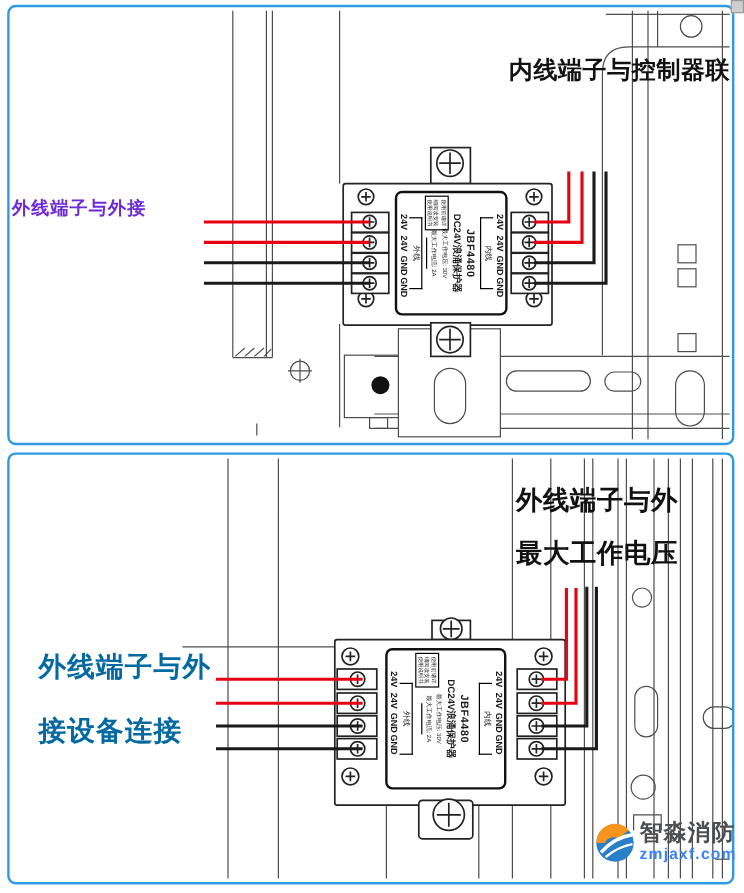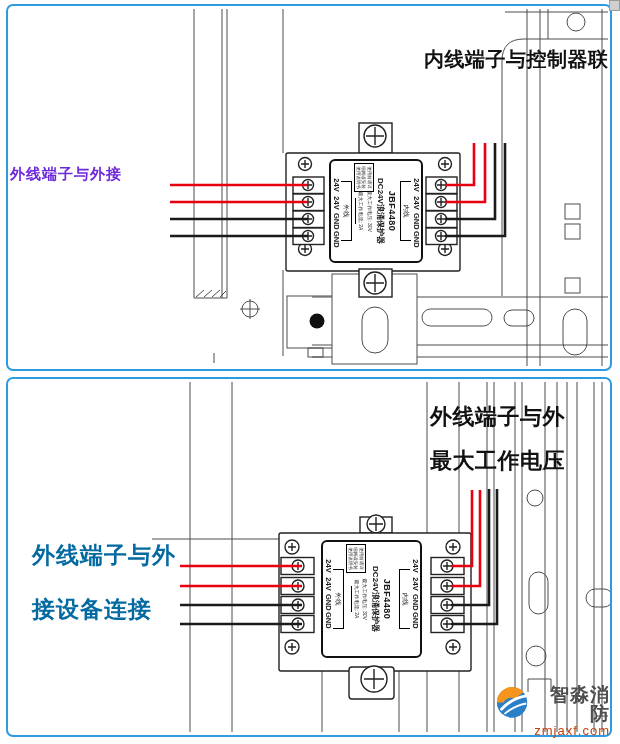--- a/index.html
+++ b/index.html
@@ -28,23 +28,23 @@
   .br-dn{border-top:1px solid #000;}
   .lbl-center{flex:1;position:relative;display:flex;flex-direction:column;align-items:center;justify-content:center;}
   .model{font-size:9px;font-weight:bold;letter-spacing:0.5px;}
   .dname{font-size:8px;font-weight:bold;margin-top:1px;}
   .spec{font-size:5px;line-height:1.25;margin-top:2px;text-align:left;}
   .spec-line{width:26px;border-top:1px solid #000;margin-top:2px;}
   .warn{position:absolute;left:2px;bottom:2px;width:25px;border:1px solid #000;
         font-size:4.5px;line-height:1.15;padding:1px;text-align:center;}
   
   .logo{position:absolute;display:flex;align-items:flex-start;gap:3px;}
-  .logo-text{line-height:1;text-align:right;}
+  .logo-text{line-height:1;}
   .logo-name{font-size:19px;font-weight:bold;color:#4d4e50;letter-spacing:1px;}
-  .logo-site{font-size:13px;font-weight:normal;color:#c2410c;letter-spacing:1px;margin-top:1px;}
+  .logo-site{font-size:13px;font-weight:bold;color:#3b82f6;letter-spacing:1px;margin-top:1px;}
   .artifact{position:absolute;left:609px;top:0;width:9px;height:9px;background:#cfcfcf;border:1px solid #9a9a9a;}
 </style>
 </head>
 <body>
 
 <div id="stage">
 
   <section class="panel" id="panel-top">
     <svg class="lineart" width="602" height="363" viewBox="0 0 602 363">
 

